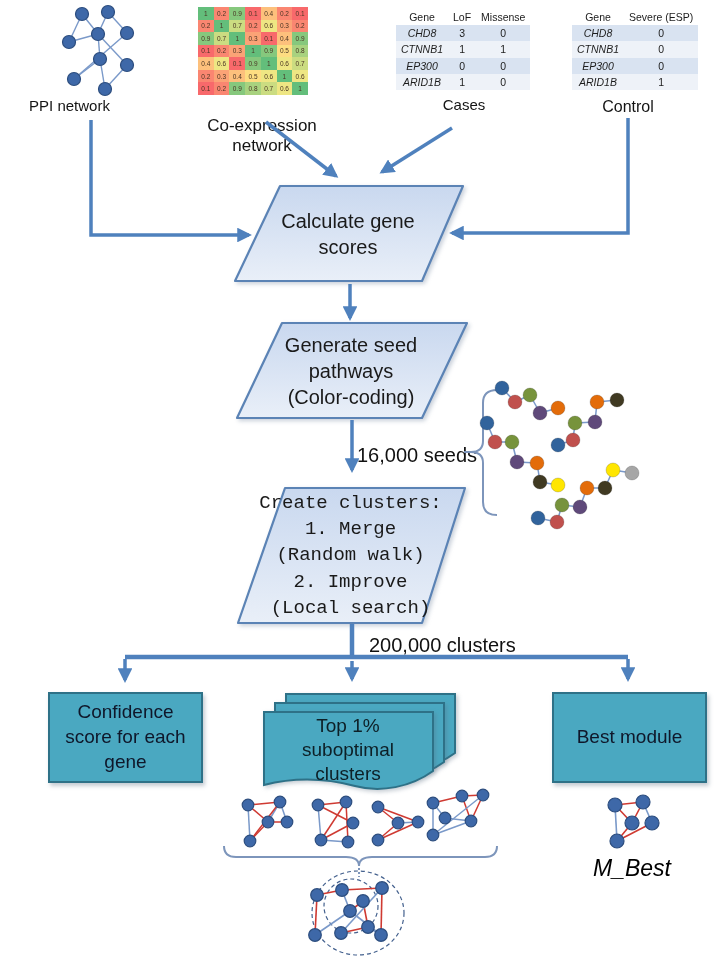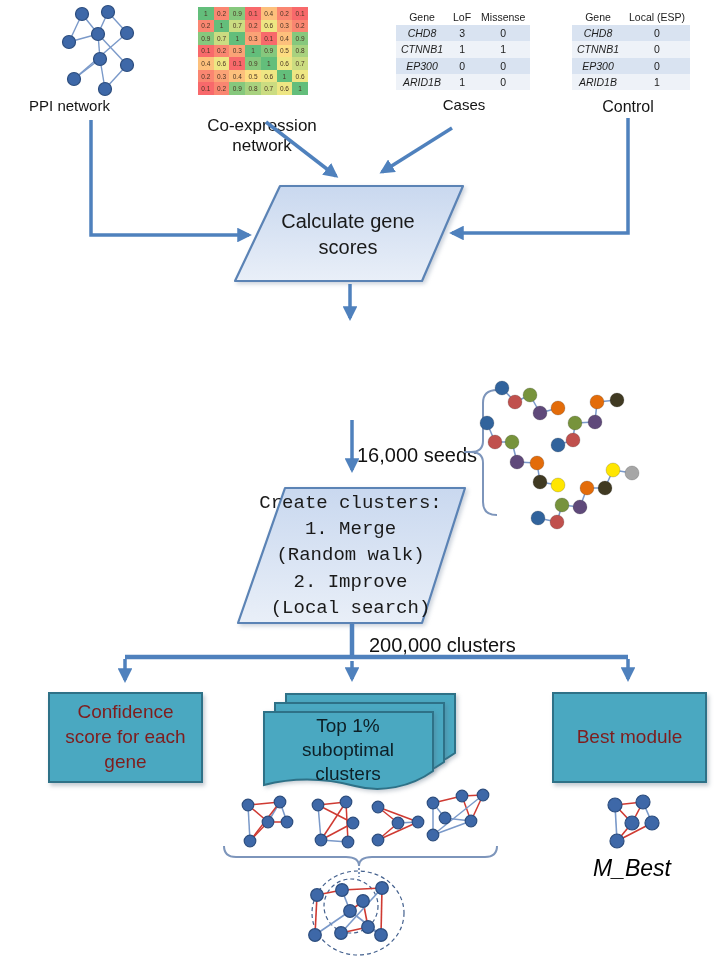--- a/index.html
+++ b/index.html
@@ -37,21 +37,21 @@
   #control-table{left:572px;top:9px;}
 
   .pgram{position:absolute;}
   .pgram svg{display:block;filter:drop-shadow(2px 2px 2px rgba(100,120,150,.35));}
   .ptext{position:absolute;inset:0;display:flex;align-items:center;justify-content:center;
     text-align:center;font-size:20px;line-height:1.3;color:#1a1a1a;white-space:pre-line;}
   #step-create .ptext{font-size:19px;line-height:1.38;font-family:Liberation Mono, monospace;}
 
   .tbox{position:absolute;background:var(--teal);border:2px solid var(--teal-border);
     display:flex;align-items:center;justify-content:center;text-align:center;
-    font-size:19px;line-height:1.3;color:#7f1d1d;white-space:pre-line;
+    font-size:19px;line-height:1.3;color:#0f172a;white-space:pre-line;
     box-shadow:2px 3px 4px rgba(90,110,130,.35);}
   #box-confidence{left:48px;top:692px;width:151px;height:87px;}
   #box-best{left:552px;top:692px;width:151px;height:87px;}
 
   .card{position:absolute;width:172px;height:82px;}
   .card svg{display:block;filter:drop-shadow(2px 2px 2px rgba(90,110,130,.35));}
   #card-back{left:285px;top:693px;}
   #card-mid{left:274px;top:702px;}
   #card-front{left:263px;top:711px;}
   #card-text{position:absolute;left:263px;top:713px;width:170px;height:74px;
@@ -145,21 +145,21 @@
           <td class="gene">ARID1B</td>
           <td>1</td>
           <td>0</td>
         </tr>
       </tbody>
     </table>
   <table class="mini-table" id="control-table">
       <thead>
         <tr>
           <th>Gene</th>
-          <th>Local (ESP)</th>
+          <th>Severe (ESP)</th>
         </tr>
       </thead>
       <tbody>
         <tr>
           <td class="gene">CHD8</td>
           <td>0</td>
         </tr>
         <tr>
           <td class="gene">CTNNB1</td>
           <td>0</td>
@@ -187,20 +187,34 @@
         <stop offset="0" stop-color="#c9d8ef"></stop>
             <stop offset="1" stop-color="#e9eff8"></stop>
           </linearGradient>
         </defs>
       <polygon points="50,3 233,3 192,98 5,98" fill="url(#pg1)" stroke="#5b83b5" stroke-width="2.2" stroke-linejoin="round"></polygon>
     </svg>
     <div class="ptext">Calculate gene
 scores</div>
   </div>
 
+  <div class="pgram" id="step-generate" style="left:232px;top:320px;width:238px;height:101px;">
+    <svg width="238" height="101" viewBox="0 0 238 101">
+      <defs>
+          <linearGradient id="pg2" x1="0" y1="0" x2="0" y2="1">
+        <stop offset="0" stop-color="#c9d8ef"></stop>
+            <stop offset="1" stop-color="#e9eff8"></stop>
+          </linearGradient>
+        </defs>
+      <polygon points="50,3 235,3 190,98 5,98" fill="url(#pg2)" stroke="#5b83b5" stroke-width="2.2" stroke-linejoin="round"></polygon>
+    </svg>
+    <div class="ptext">Generate seed
+pathways
+(Color-coding)</div>
+  </div>
 
   <div class="pgram" id="step-create" style="left:233px;top:485px;width:235px;height:141px;">
     <svg width="235" height="141" viewBox="0 0 235 141">
       <defs>
           <linearGradient id="pg3" x1="0" y1="0" x2="0" y2="1">
         <stop offset="0" stop-color="#c9d8ef"></stop>
             <stop offset="1" stop-color="#e9eff8"></stop>
           </linearGradient>
         </defs>
       <polygon points="52,3 232,3 189,138 5,138" fill="url(#pg3)" stroke="#5b83b5" stroke-width="2.2" stroke-linejoin="round"></polygon>

